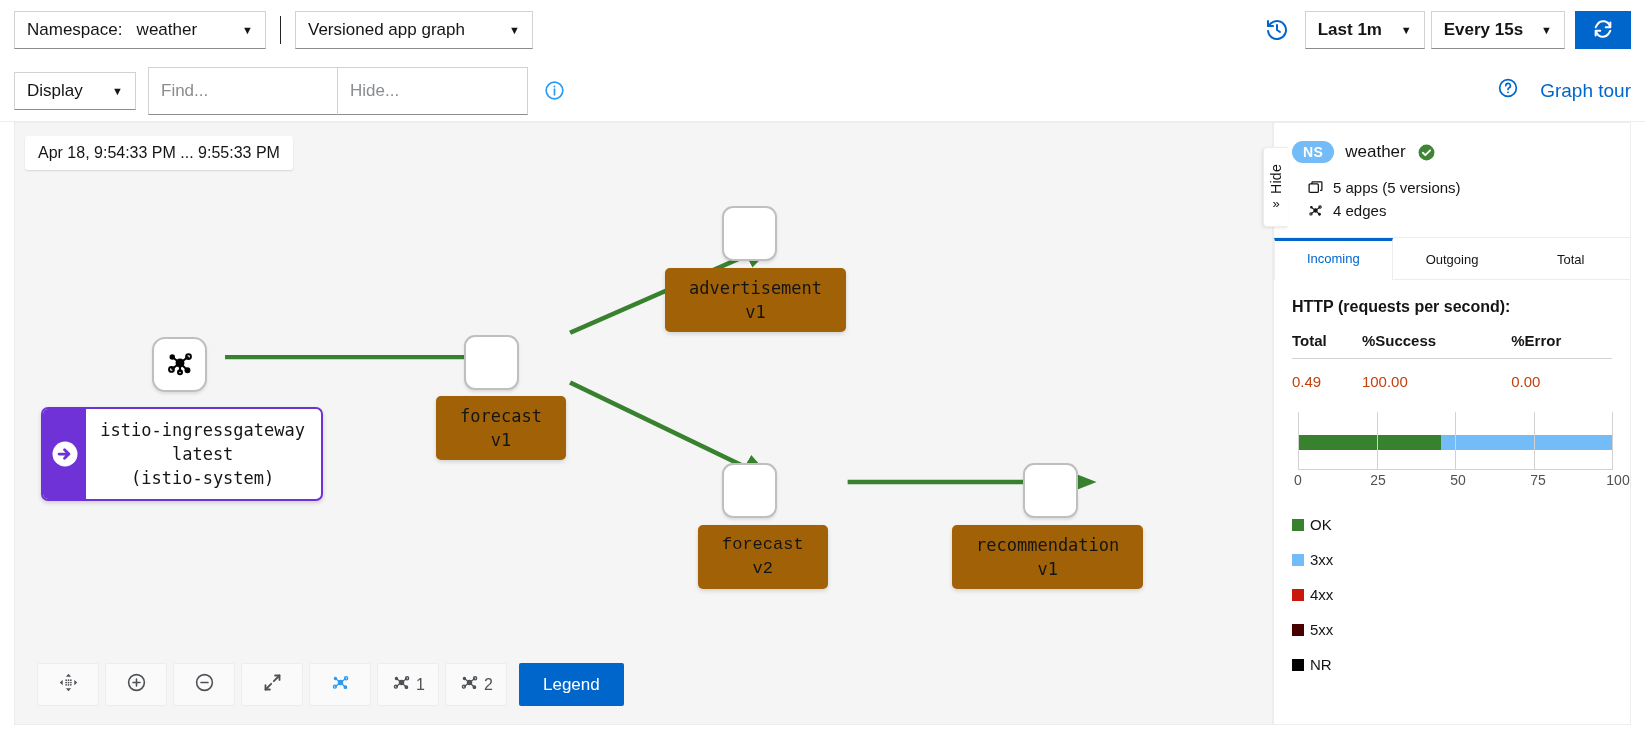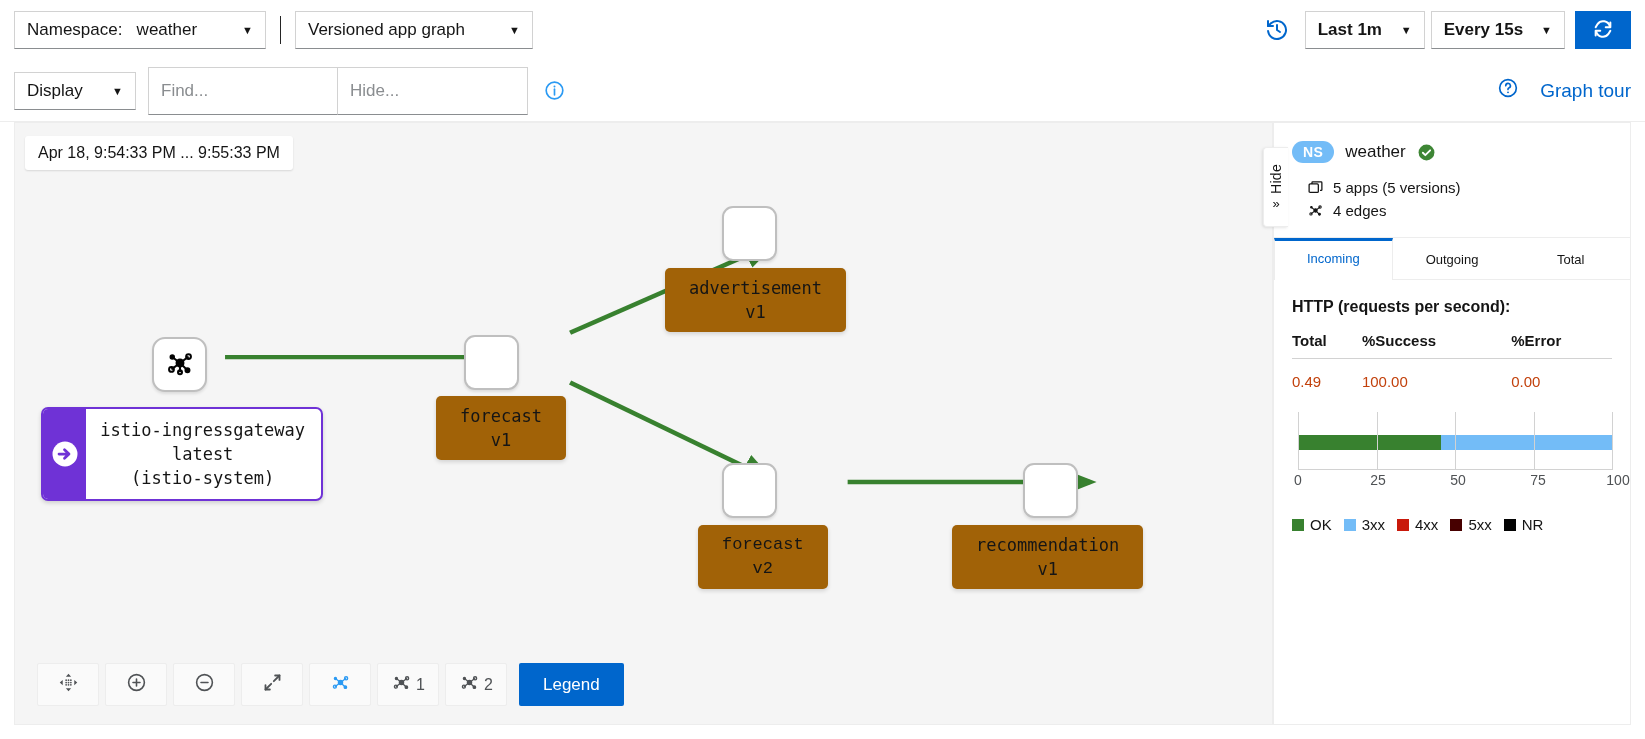--- a/index.html
+++ b/index.html
@@ -249,22 +249,22 @@
   .bar-track {
     position: absolute; left: 0; right: 0; top: 23px; height: 15px;
     display: flex;
   }
   .tick-label {
     position: absolute; top: 60px;
     font-size: 14px; color: #4f5255;
     transform: translateX(-50%);
   }
   .chart-legend {
-    display: flex; align-items: flex-start; gap: 2px;
-    margin-top: 26px; font-size: 15px; color: #151515;
+    display: flex; align-items: flex-start; gap: 18px;
+    margin-top: 26px; font-size: 15px; color: #151515; flex-direction: column;
   }
   .chart-legend .lg { display: inline-flex; align-items: center; gap: 6px; margin-right: 10px; }
   .swatch { width: 12px; height: 12px; display: inline-block; }
 </style>
 </head>
 <body>
 
 <div class="toolbar1">
   <div class="select-box" id="ns-select">
     <span>

